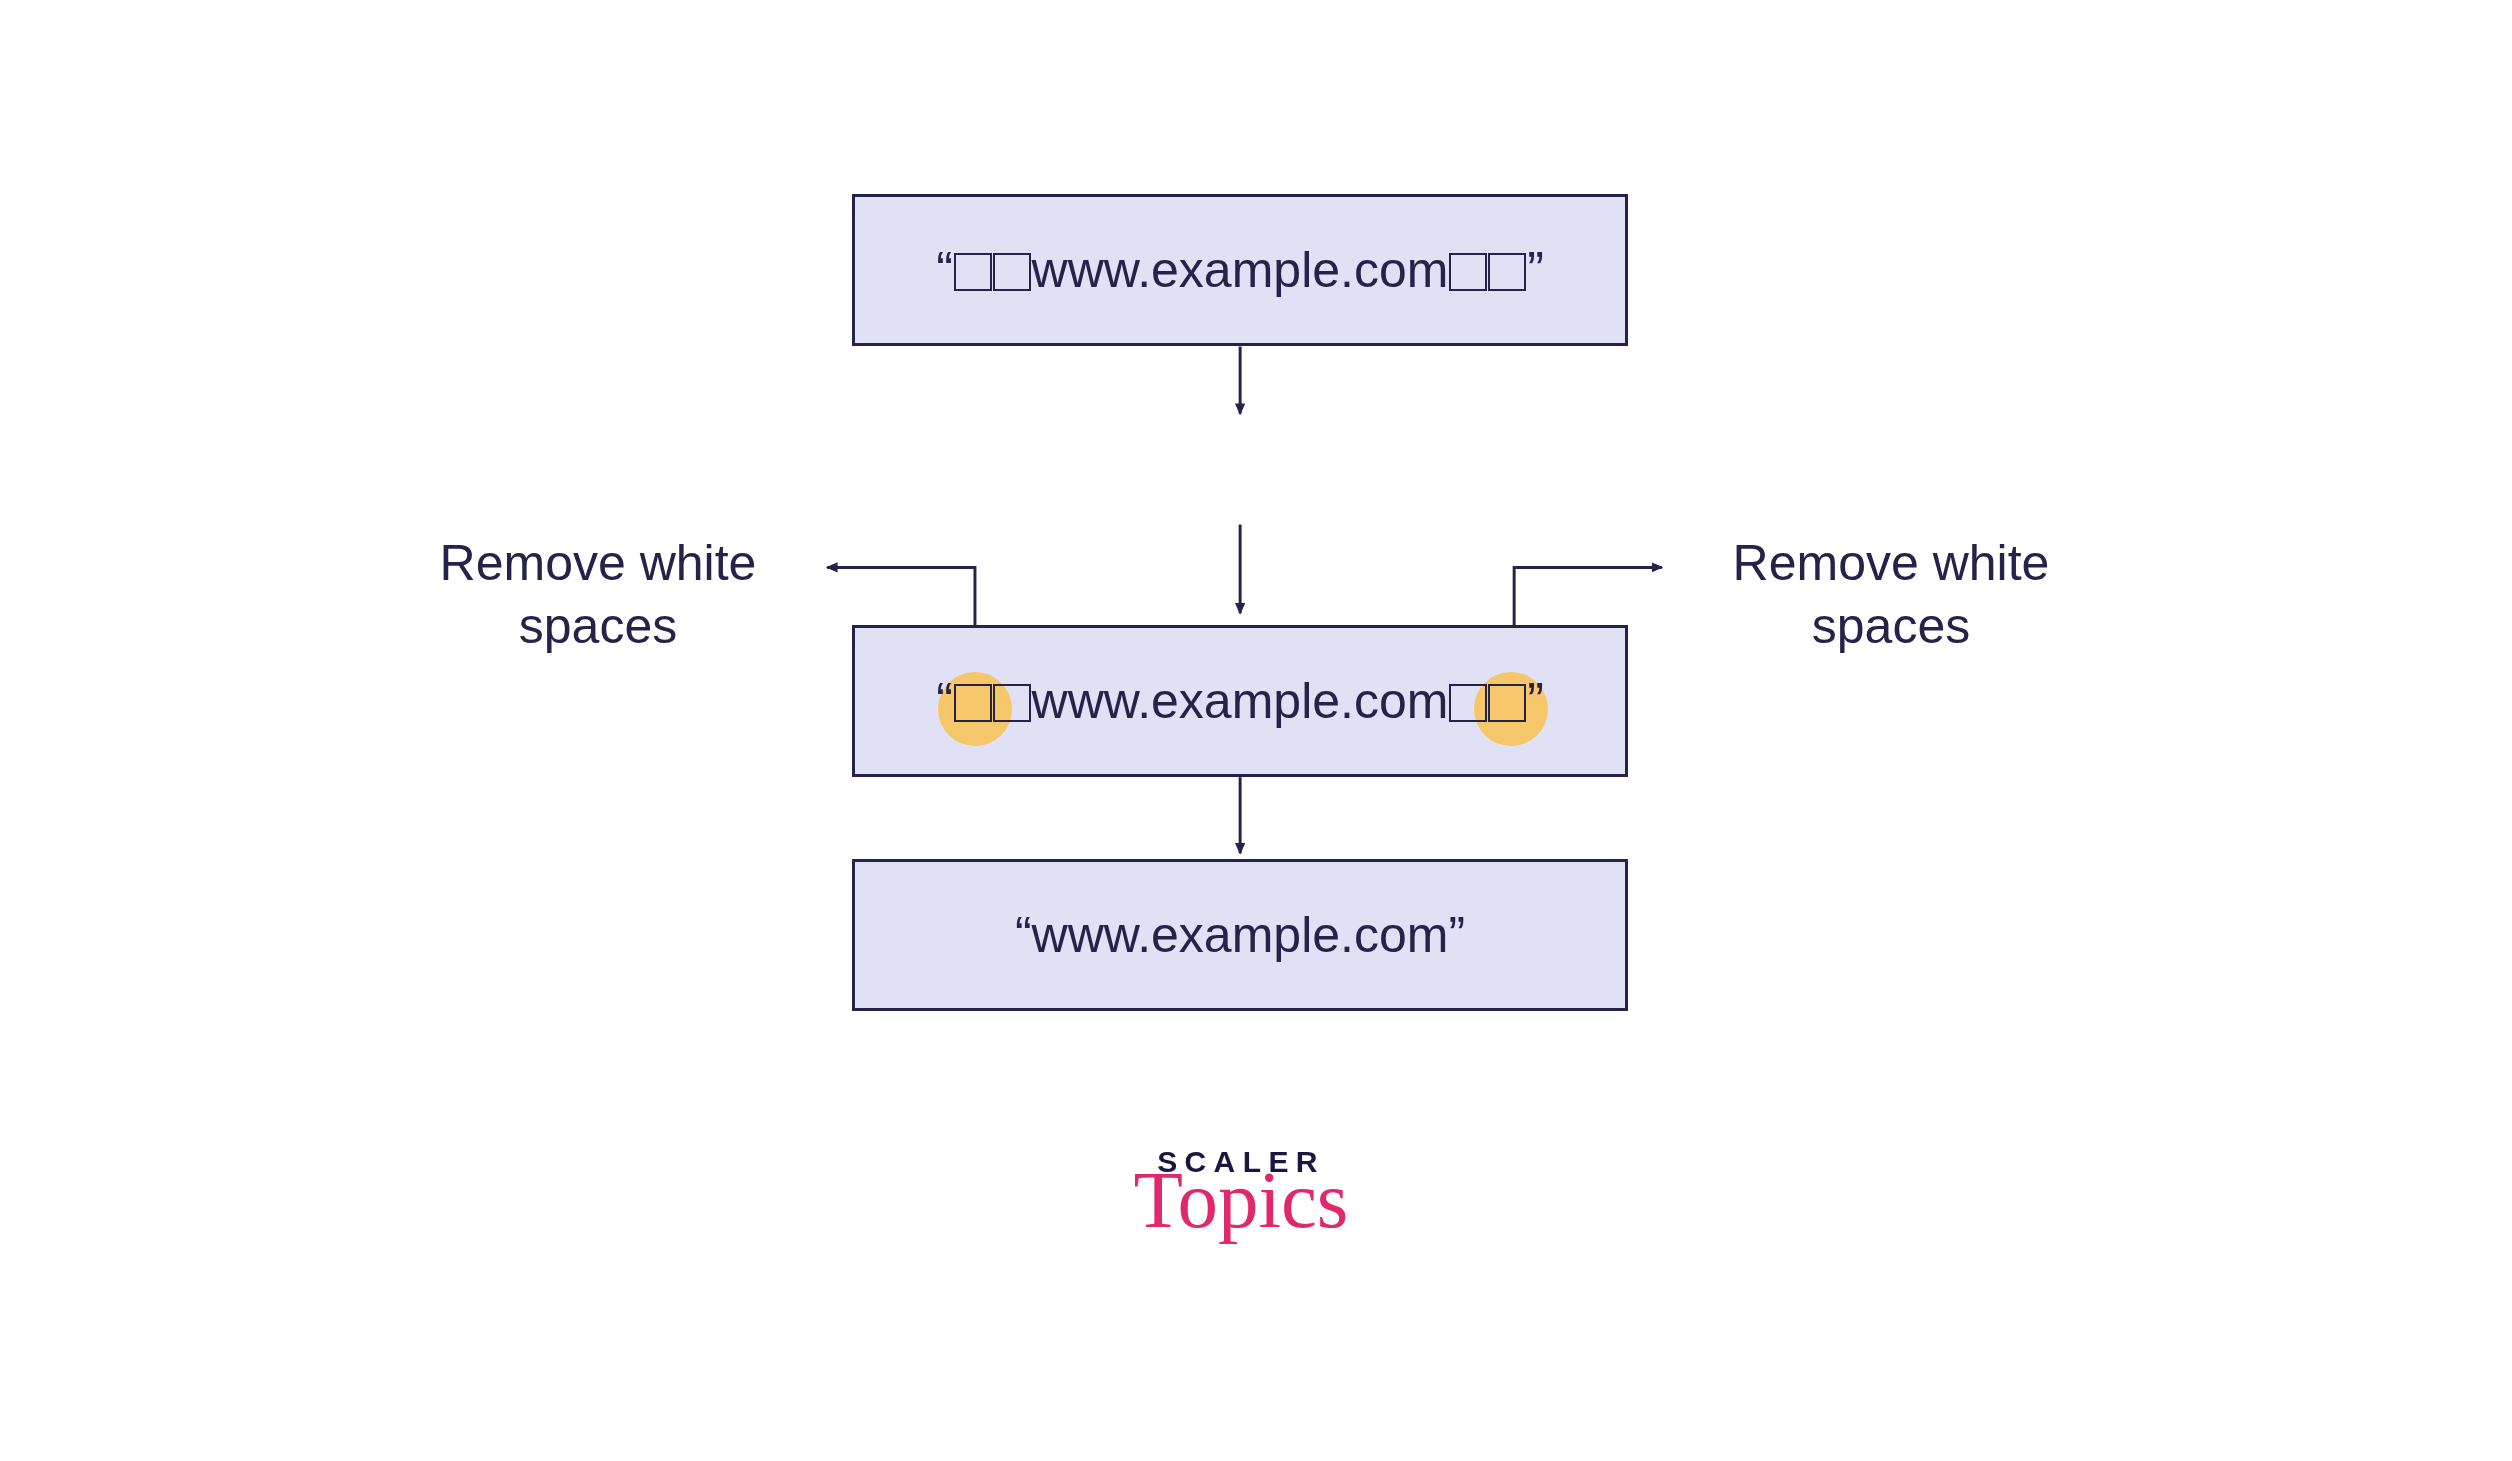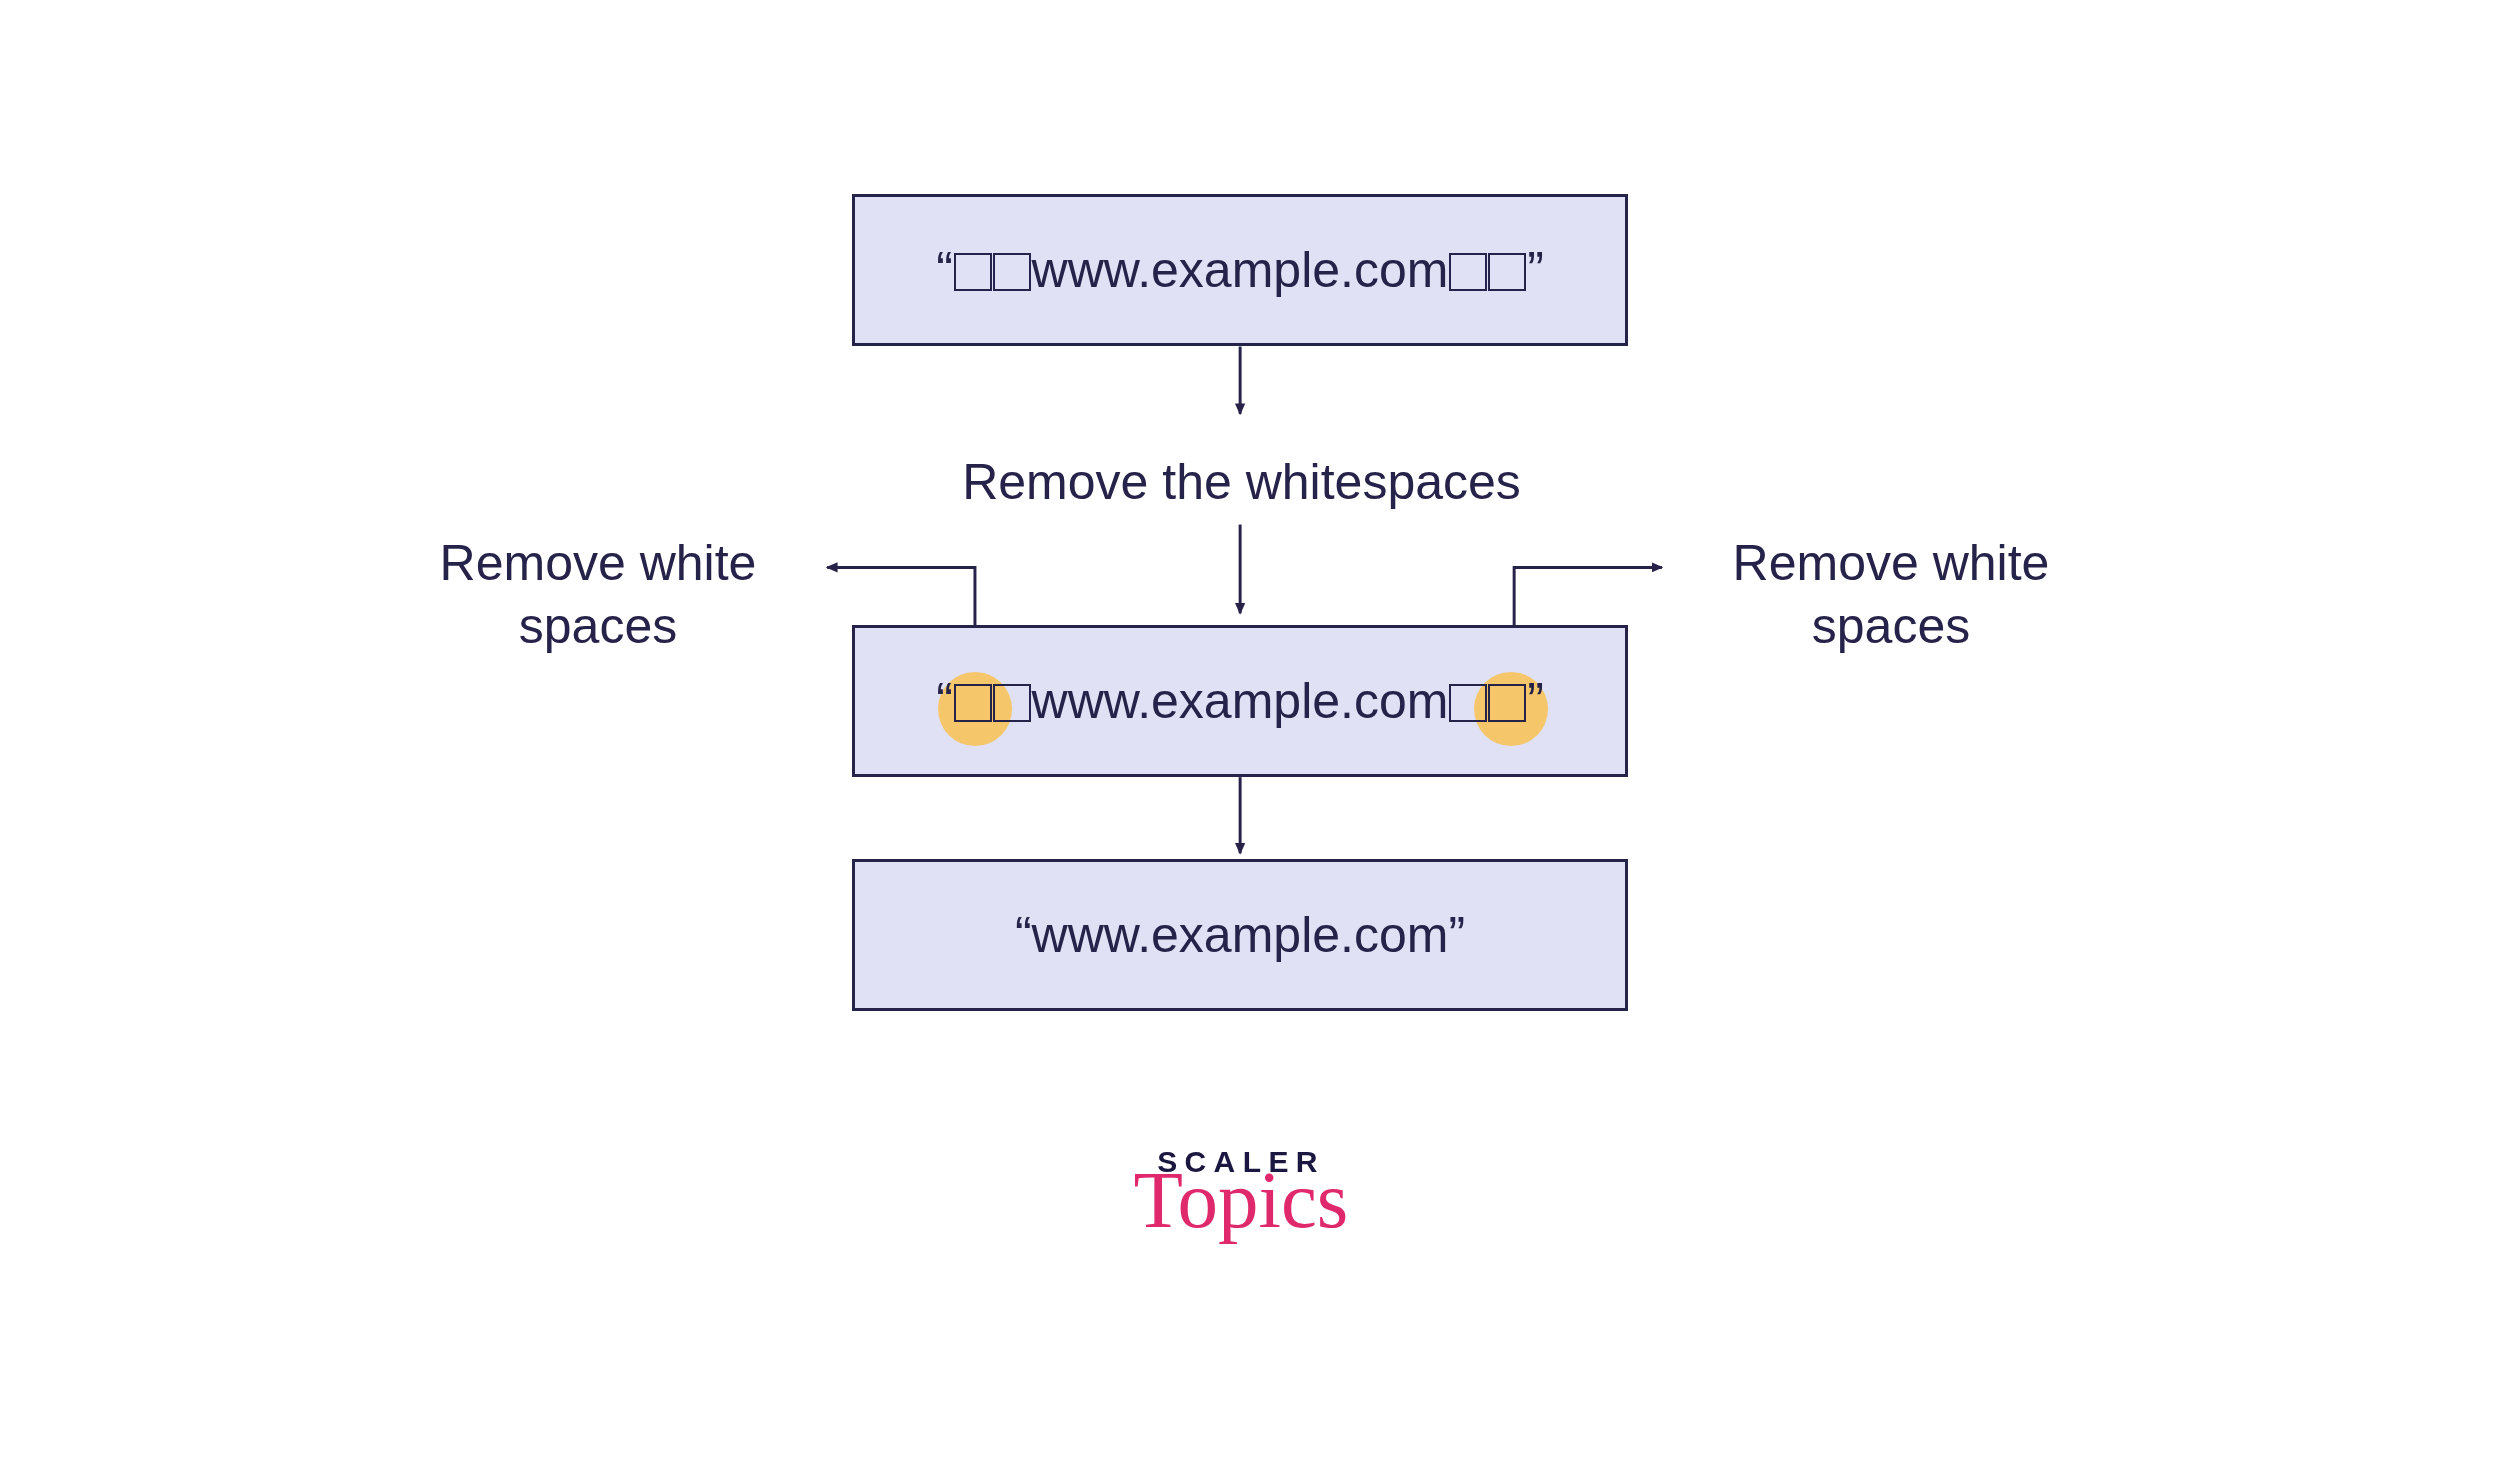--- a/index.html
+++ b/index.html
@@ -85,21 +85,20 @@
 <body>
 
 <div class="stage">
 
   <div class="box" style="left:852px; top:194px; width:776px; height:152px;">
     <span>
       <span>“</span><span class="whitespace-sq"></span><span class="whitespace-sq"></span><span>www.example.com</span><span class="whitespace-sq"></span><span class="whitespace-sq"></span><span>”</span>
     </span>
   </div>
 
-  <div class="label" style="left:813px; top:451px; width:857px;">Remove the whitespaces</div>
 
   <div class="box" style="left:852px; top:625px; width:776px; height:152px;">
 
     <span class="highlight-circle" style="left:83px; top:44px;"></span>
     <span class="highlight-circle" style="left:619px; top:44px;"></span>
     <span style="position:relative; z-index:2;">
       <span>“</span><span class="whitespace-sq"></span><span class="whitespace-sq"></span><span>www.example.com</span><span class="whitespace-sq"></span><span class="whitespace-sq"></span><span>”</span>
     </span>
   </div>
 

